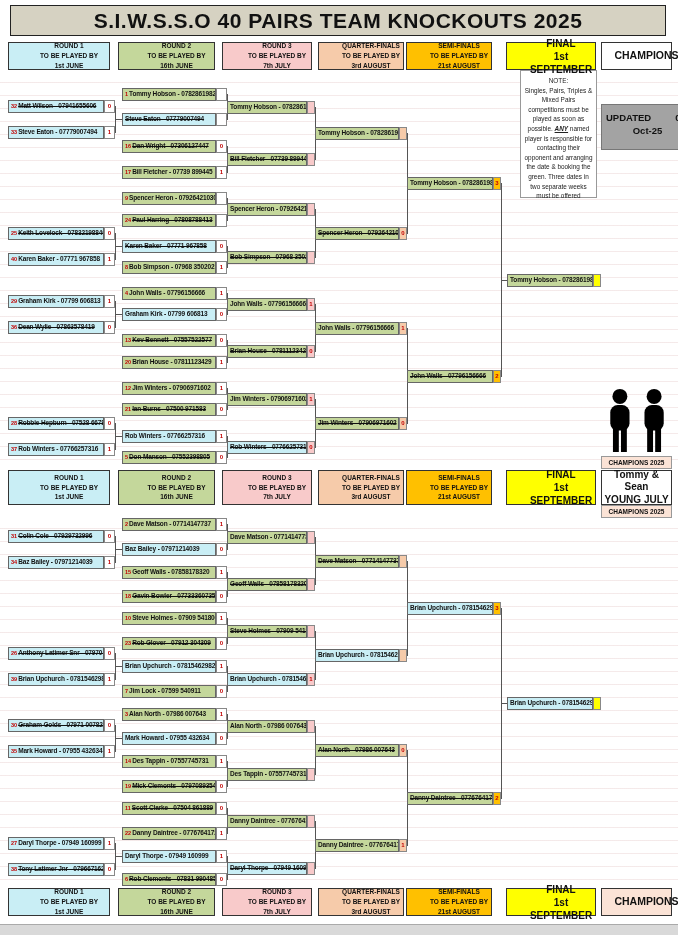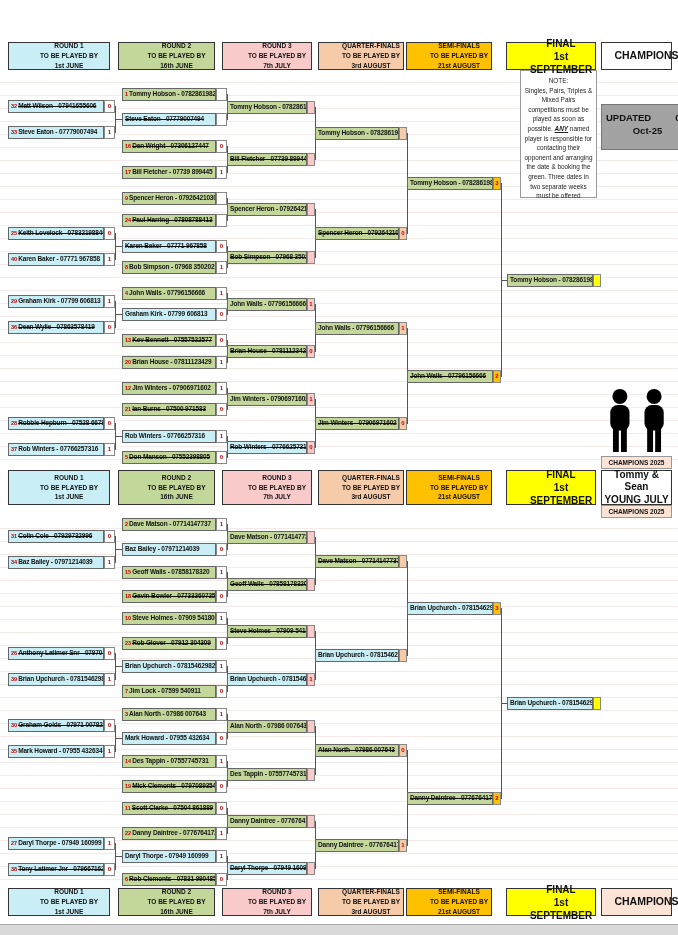--- a/index.html
+++ b/index.html
@@ -41,20 +41,21 @@
         font-weight:700;font-size:10px;line-height:1.25;color:#111;}
   .botbar{position:absolute;left:0;top:924px;width:678px;height:11px;background:#d9d9d9;border-top:1px solid #aaa;}
 </style>
 </head>
 <body>
 
 <div id="sheet">
   <div class="grid" style="top:70px;height:396px"></div>
   <div class="grid" style="top:516px;height:370px"></div>
 
+  <div class="title">S.I.W.S.S.O 40 PAIRS TEAM KNOCKOUTS 2025</div>
 
   <div class="note">
     <div>NOTE:</div>
     <div><span>Singles, Pairs, Triples &amp; Mixed Pairs competitions must be played as soon as possible. </span><span class="any">ANY</span><span> named player is responsible for contacting their opponent and arranging the date &amp; booking the green. Three dates in two separate weeks must be offered</span></div>
   </div>
 
   <div class="updated">
     <div class="row">
         <span>UPDATED</span>
         <span>02-</span>

